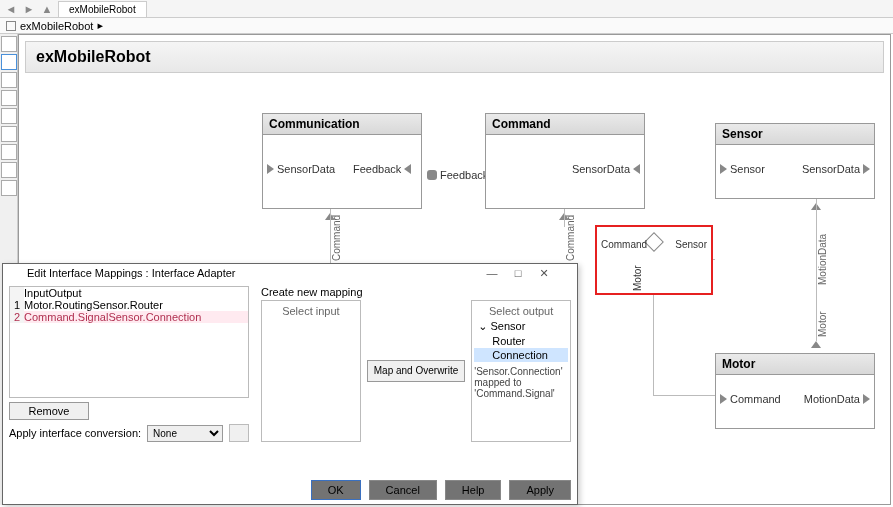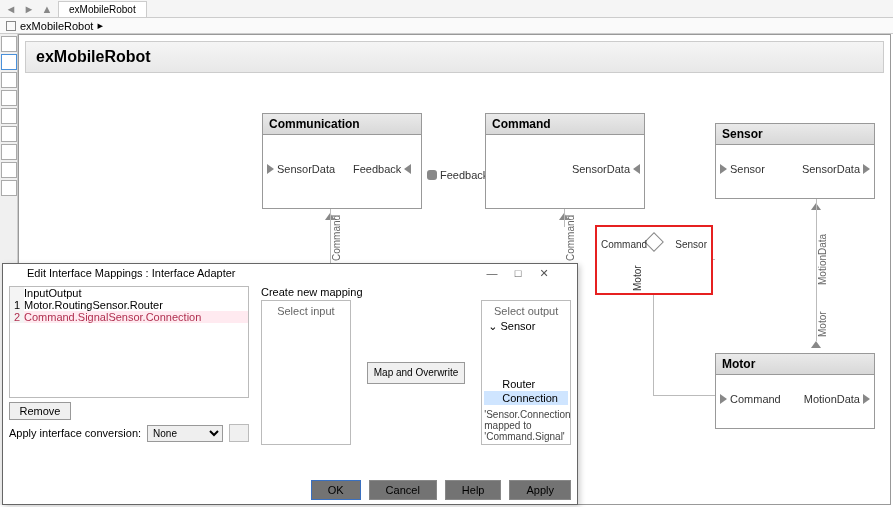--- a/index.html
+++ b/index.html
@@ -44,26 +44,26 @@
 .dlg-title .win-btn { width: 18px; text-align: center; cursor: default; }
 .dlg-desc { padding: 4px 6px; font-size: 11px; color: #333; border-bottom: 1px solid #eee; }
 .dlg-body { display: flex; height: 164px; }
 .dlg-left { width: 252px; padding: 4px 6px; display: flex; flex-direction: column; }
 .dlg-right { flex: 1; padding: 4px 6px; display: flex; flex-direction: column; }
 .group-label { font-size: 11px; margin-bottom: 2px; }
 .table { border: 1px solid #bbb; flex: 1; background: #fff; }
 .table-row { display: flex; }
 .table .idx { width: 14px; flex: none; text-align: center; background: #f4f4f4; }
 .row-sel { background: #ffeaf0; color: #b03050; }
-.remove-btn { margin-top: 4px; width: 62px; padding: 2px; border: 1px solid #999; background: #f0f0f0; font-size: 11px; text-align: center; }
+.remove-btn { margin-top: 4px; width: 80px; padding: 2px; border: 1px solid #999; background: #f0f0f0; font-size: 11px; text-align: center; }
 .apply-row { display: flex; align-items: center; gap: 6px; margin-top: 4px; }
 .apply-row select { flex: 1; border: 1px solid #999; padding: 1px; font-size: 10px; }
 .apply-row .go { width: 20px; height: 18px; border: 1px solid #bbb; background: #f0f0f0; }
 
-.create-panels { display: flex; gap: 16px; flex: 1; }
+.create-panels { display: flex; gap: 6px; flex: 1; }
 .tree { border: 1px solid #bbb; flex: 1; padding: 2px; font-size: 10px; overflow: hidden; }
 .tree .hdr { text-align: center; color: #666; padding: 2px; }
 .tree .item { padding: 1px 2px 1px 14px; }
 .tree .item.l0 { padding-left: 4px; }
 .tree .item.sel { background: #d8d8d8; }
 .tree .item.hl { background: #cfe5ff; }
 .map-btn-col { display: flex; align-items: center; }
 .map-btn { border: 1px solid #999; background: #f0f0f0; padding: 4px 6px; font-size: 10px; text-align: center; line-height: 1.2; }
 .status-msg { font-size: 10px; color: #444; text-align: left; padding-top: 4px; }
 
@@ -236,21 +236,21 @@
         <div class="tree">
           <div class="hdr">Select input</div>
         </div>
         <div class="map-btn-col">
           <div class="map-btn">Map and Overwrite</div>
         </div>
         <div class="tree">
           <div class="hdr">Select output</div>
           <div id="tree-out">
               <div class="item l0" style="padding-left: 4px;">⌄ Sensor</div>
-              <div class="item " style="padding-left: 18px; margin-top: 43px;">Router</div>
+              <div class="item " style="padding-left: 18px;">Router</div>
               <div class="item  hl" style="padding-left: 18px;">Connection</div>
             </div>
           <div class="status-msg">'Sensor.Connection' mapped to 'Command.Signal'</div>
         </div>
       </div>
     </div>
   </div>
 
   <div class="dlg-buttons">
     <div class="btn primary">OK</div>

